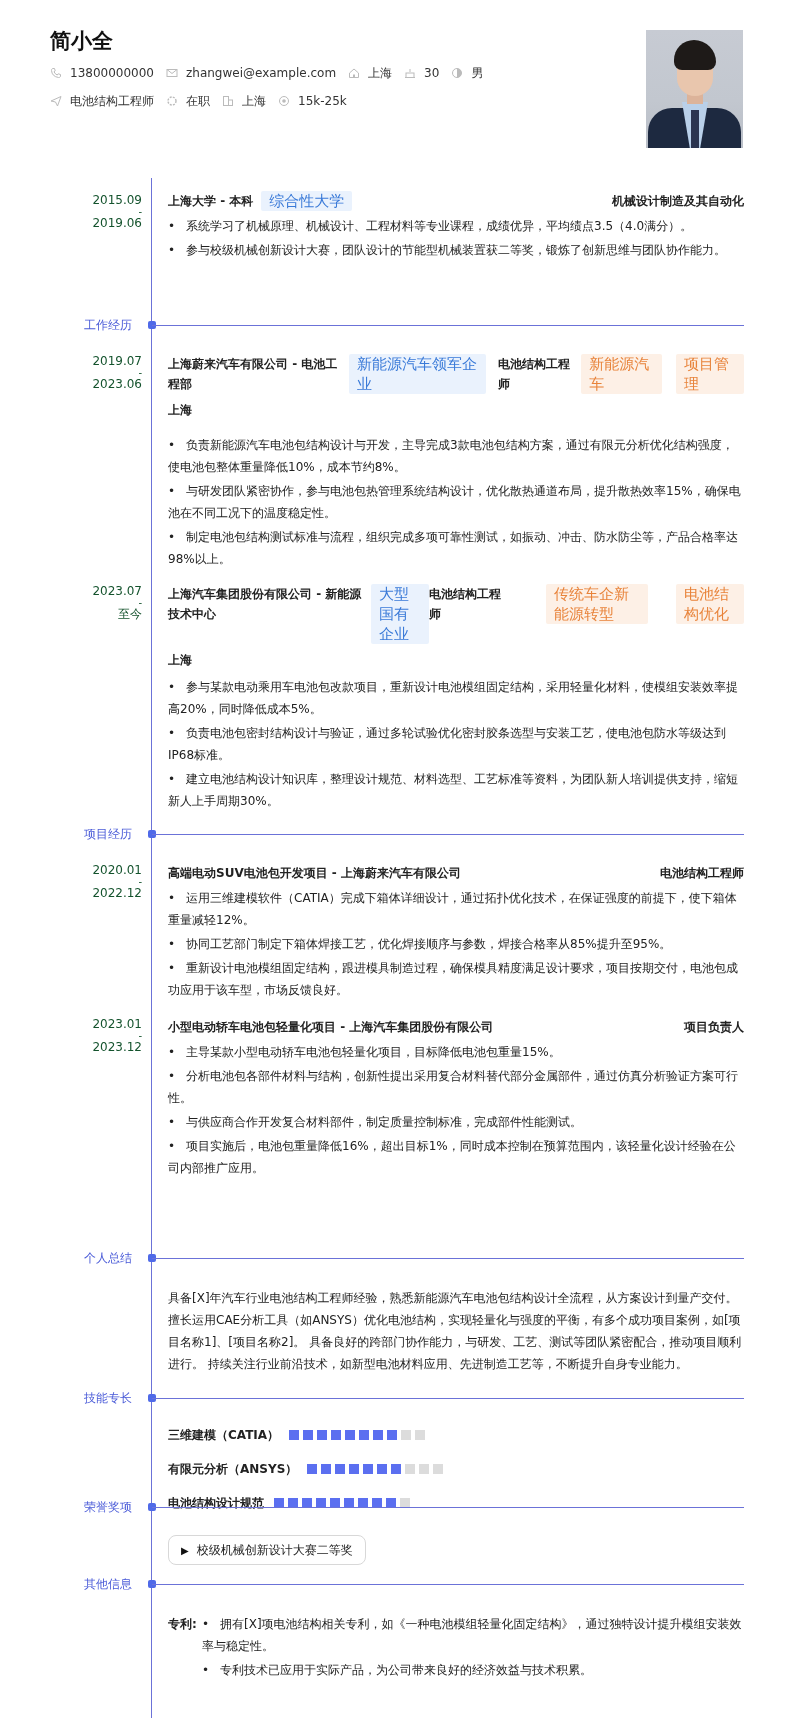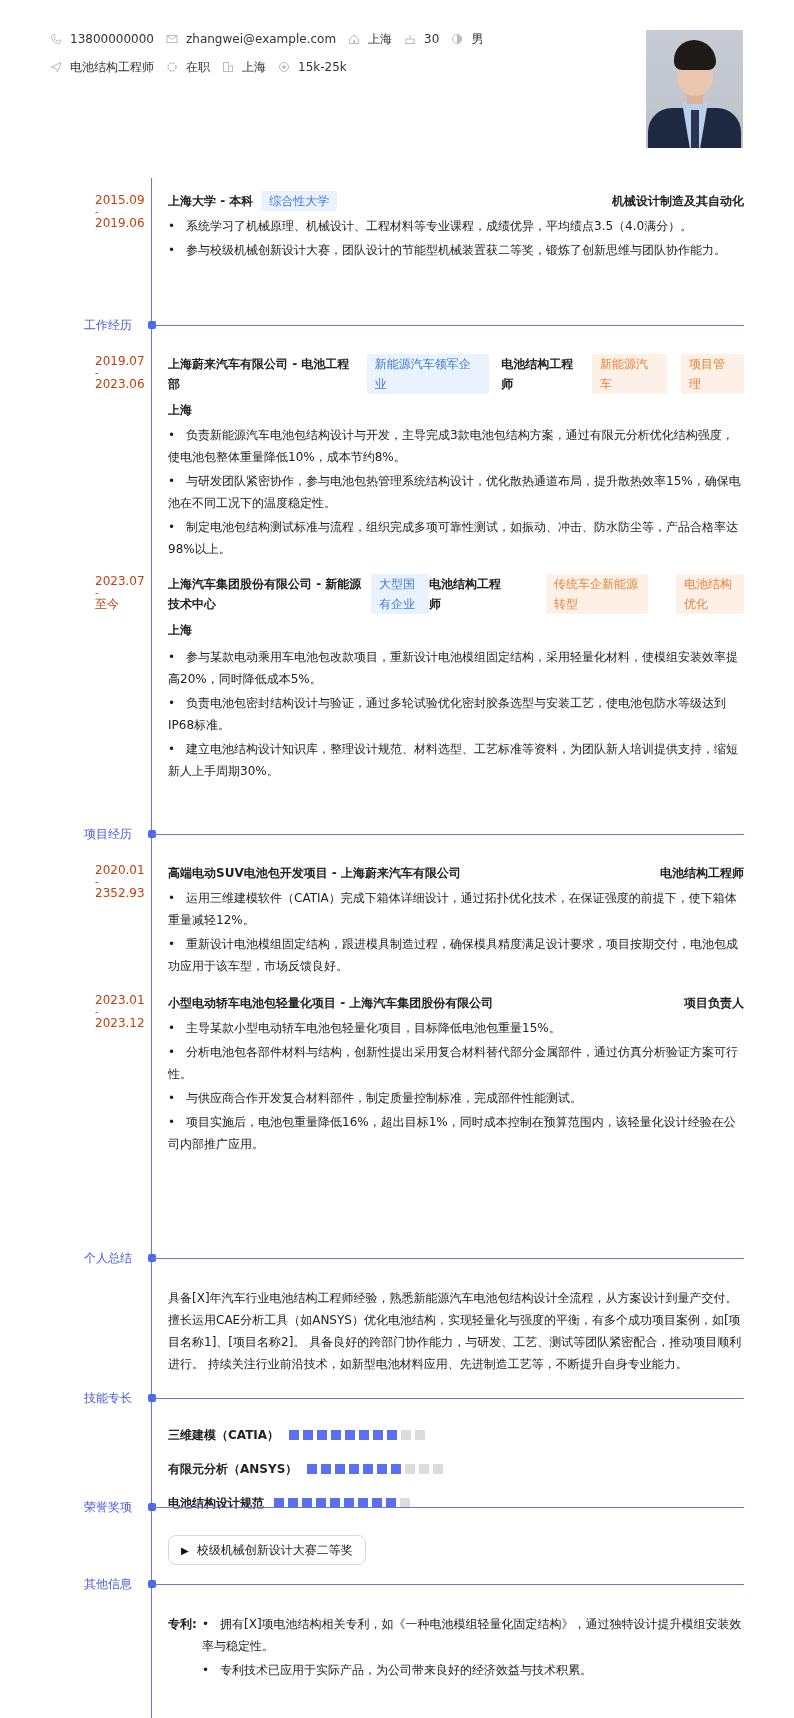--- a/index.html
+++ b/index.html
@@ -32,26 +32,26 @@
 
   .timeline-line { position: absolute; left: 151px; top: 178px; width: 1px; height: 1540px; background: #6b72d8; }
 
   .section { position: absolute; left: 0; width: 794px; }
   .sec-head { position: relative; height: 16px; }
   .sec-title { position: absolute; left: 84px; top: -1px; font-size: 12px; color: #4a5bd8; }
   .sec-dot { position: absolute; left: 148px; top: 3px; width: 8px; height: 8px; background: #4f6ae8; border-radius: 2px; }
   .sec-rule { position: absolute; left: 152px; top: 7px; width: 592px; height: 1px; background: #6b72d8; }
 
   .entry { position: relative; margin-left: 0; }
-  .dates { position: absolute; left: 95px; width: 62px; text-align: left; font-size: 12px; color: #c2410c; line-height: 15px; }
+  .dates { position: absolute; left: 80px; width: 62px; text-align: right; font-size: 12px; color: #14532d; line-height: 15px; }
   .dates .dash { font-size: 10px; line-height: 8px; }
   .content { margin-left: 168px; width: 576px; }
   .ehead { display: flex; align-items: flex-start; justify-content: space-between; font-weight: bold; font-size: 12px; line-height: 20px; }
   .ehead-left { display: flex; align-items: flex-start; }
-  .tag { display: inline-block; font-weight: normal; font-size: 12px; padding: 0 8px; line-height: 20px; margin-left: 8px; border-radius: 2px; }
+  .tag { display: inline-block; font-weight: normal; font-size: 15px; padding: 0 8px; line-height: 20px; margin-left: 8px; border-radius: 2px; }
   .tag.blue { background: #eaf2fd; color: #3a7ad8; }
   .tag.orange { background: #fdf0e6; color: #e8833a; }
   .sub { font-weight: bold; font-size: 12px; margin-top: 6px; line-height: 20px; }
   ul.bullets { list-style: none; margin-top: 4px; }
   ul.bullets li { font-size: 12px; line-height: 22px; color: #222; padding-left: 0; text-indent: 0; margin-bottom: 2px; }
   ul.bullets li .b { display: inline-block; width: 18px; padding-left: 0; }
   .para { font-size: 12px; line-height: 22px; color: #222; }
 
   .skills { display: flex; flex-wrap: wrap; }
   .skill { display: flex; align-items: center; width: 290px; height: 20px; margin-bottom: 14px; font-weight: bold; font-size: 12px; }
@@ -63,20 +63,21 @@
   .award { display: inline-flex; align-items: center; height: 30px; padding: 0 12px; border: 1px solid #d8d8d8; border-radius: 8px; font-size: 12px; }
   .award .tri { font-size: 10px; margin-right: 8px; color: #111; }
 
   .other-row { display: flex; }
   .other-label { font-weight: bold; font-size: 12px; line-height: 22px; width: 26px; white-space: nowrap; }
 </style>
 </head>
 <body>
 
 <div class="header">
+  <div class="name">简小全</div>
   <div class="info-row">
     <span class="info-item">
       <span class="info-icon">
           <svg viewBox="0 0 12 12">
             <path d="M2.5 1.5 L4.5 1.5 L5.2 3.8 L4 4.8 Q5 7 7.2 8 L8.2 6.8 L10.5 7.5 L10.5 9.5 Q10 10.5 8.5 10.5 Q2 9.5 1.5 3.5 Q1.5 2 2.5 1.5Z" fill="none" stroke="#bbb" stroke-width="1"></path>
           </svg>
         </span>
       <span>13800000000</span>
     </span>
     <span class="info-item">
@@ -207,21 +208,21 @@
           <span>上海蔚来汽车有限公司 - 电池工程部</span>
           <span class="tag blue">新能源汽车领军企业</span>
           <span style="margin-left:12px;">电池结构工程师</span>
         </div>
         <div class="ehead-left">
           <span class="tag orange">新能源汽车</span>
           <span class="tag orange" style="margin-left:14px;">项目管理</span>
         </div>
       </div>
       <div class="sub">上海</div>
-      <ul class="bullets" style="margin-top:4px;">
+      <ul class="bullets" style="margin-top:14px;">
         <li><span class="b">•</span><span>负责新能源汽车电池包结构设计与开发，主导完成3款电池包结构方案，通过有限元分析优化结构强度，使电池包整体重量降低10%，成本节约8%。</span></li>
         <li><span class="b">•</span><span>与研发团队紧密协作，参与电池包热管理系统结构设计，优化散热通道布局，提升散热效率15%，确保电池在不同工况下的温度稳定性。</span></li>
         <li><span class="b">•</span><span>制定电池包结构测试标准与流程，组织完成多项可靠性测试，如振动、冲击、防水防尘等，产品合格率达98%以上。</span></li>
       </ul>
     </div>
   </div>
   <div class="entry" style="margin-top:14px;">
     <div class="dates" style="top:0px;">
       <div>2023.07</div>
       <div class="dash">-</div>
@@ -252,29 +253,30 @@
 <div class="section" style="top:827px;">
   <div class="sec-head">
     <span class="sec-title">项目经历</span>
     <span class="sec-dot"></span>
     <span class="sec-rule"></span>
   </div>
   <div class="entry" style="margin-top:20px;">
     <div class="dates" style="top:0px;">
       <div>2020.01</div>
       <div class="dash">-</div>
-      <div>2352.93</div>
+      <div>2022.12</div>
     </div>
     <div class="content">
       <div class="ehead">
         <span>高端电动SUV电池包开发项目 - 上海蔚来汽车有限公司</span>
         <span>电池结构工程师</span>
       </div>
       <ul class="bullets">
         <li><span class="b">•</span><span>运用三维建模软件（CATIA）完成下箱体详细设计，通过拓扑优化技术，在保证强度的前提下，使下箱体重量减轻12%。</span></li>
+        <li><span class="b">•</span><span>协同工艺部门制定下箱体焊接工艺，优化焊接顺序与参数，焊接合格率从85%提升至95%。</span></li>
         <li><span class="b">•</span><span>重新设计电池模组固定结构，跟进模具制造过程，确保模具精度满足设计要求，项目按期交付，电池包成功应用于该车型，市场反馈良好。</span></li>
       </ul>
     </div>
   </div>
   <div class="entry" style="margin-top:16px;">
     <div class="dates" style="top:0px;">
       <div>2023.01</div>
       <div class="dash">-</div>
       <div>2023.12</div>
     </div>

